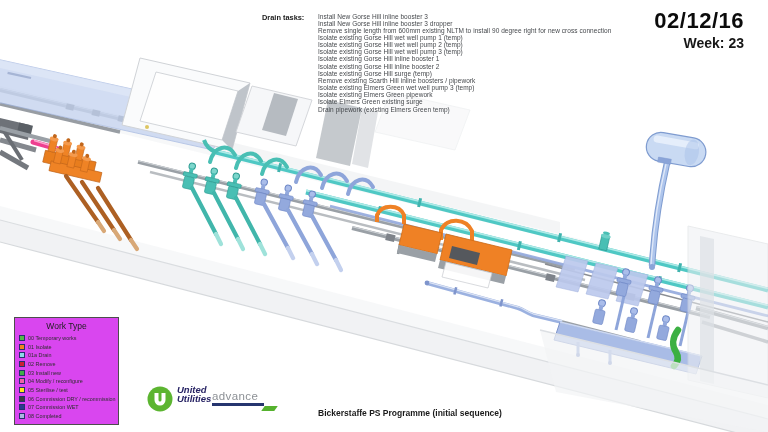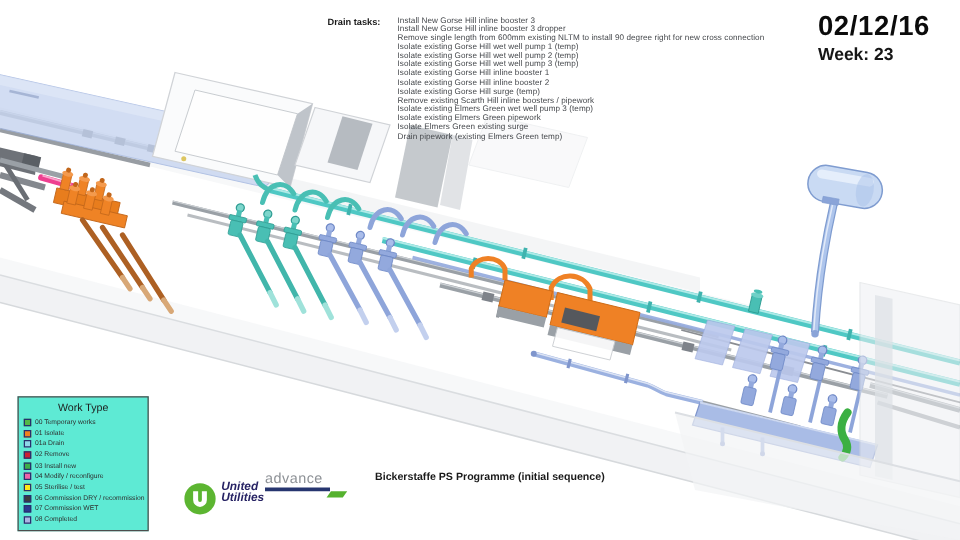--- a/index.html
+++ b/index.html
@@ -2,35 +2,35 @@
 <html><head>
 <meta charset="utf-8">
 <style>
   html,body{margin:0;padding:0}
   body{width:768px;height:432px;position:relative;background:#fff;
        font-family:"Liberation Sans",sans-serif;overflow:hidden}
   .abs{position:absolute}
   #scene{left:0;top:0;width:768px;height:432px}
   #weekly-label{left:262px;top:13px;font-size:7.4px;font-weight:bold;color:#1a1a1a}
   #tasks{left:318px;top:12.5px;font-size:6.5px;line-height:7.15px;color:#45484c;letter-spacing:.05px;white-space:nowrap}
-  #date-box{right:24px;top:9px;}
+  #date-box{right:24px;top:9px;text-align:right}
   #date-val{font-size:22px;font-weight:bold;color:#0b0b0b;letter-spacing:.5px;line-height:24px}
   #week-val{font-size:14px;font-weight:bold;color:#161616;margin-top:2px}
-  #legend{left:14px;top:317px;width:103px;background:#5eead4;border:1px solid #4d4d4d;padding:2px 0 4px}
+  #legend{left:14px;top:317px;width:103px;background:#d946ef;border:1px solid #4d4d4d;padding:2px 0 4px}
   #legend-title{text-align:center;font-size:8.5px;color:#1d1d1d;margin:1px 0 2.5px;font-weight:500}
   .lrow{display:flex;align-items:center;height:8.7px;padding-left:4px}
   .sw{width:6px;height:6px;border:.5px solid #27306e;margin-right:3px;flex:none;box-sizing:border-box}
   .llabel{font-size:5.4px;color:#2e2e2e;white-space:nowrap}
   #uu-logo{left:146px;top:385px;display:flex;align-items:flex-start}
   .uu-text{margin-left:3px;font-size:9.5px;line-height:9px;font-weight:bold;font-style:italic;color:#272364}
-  #advance-logo{left:212px;top:378px;width:70px}
+  #advance-logo{left:212px;top:391px;width:70px}
   .adv-text{font-size:11.5px;color:#8d9196;letter-spacing:.4px;line-height:11px}
   .adv-bar{width:52px;height:2.5px;background:#26356f;margin-top:1px;position:relative}
   .adv-swish{position:absolute;right:-12px;top:3px;width:13px;height:5px;background:#55b22e;transform:skewX(-35deg)}
-  #slide-title{left:300px;top:376px;width:220px;text-align:left;font-size:8.5px;font-weight:bold;color:#1a1a1a}
+  #slide-title{left:300px;top:408px;width:220px;text-align:center;font-size:8.5px;font-weight:bold;color:#1a1a1a}
 </style>
 </head>
 <body>
 
 <svg id="scene" class="abs" viewBox="0 0 768 432">
 
   <g>
     <polygon points="0,206 768,405 768,419 0,220" fill="#f4f5f7" opacity=".7"></polygon>
     <polygon points="0,220 768,419 768,441 0,242" fill="#eef0f2" opacity=".85"></polygon>
     <line x1="0" y1="220" x2="768" y2="419" stroke="#dadde0" stroke-width="1.2"></line>

